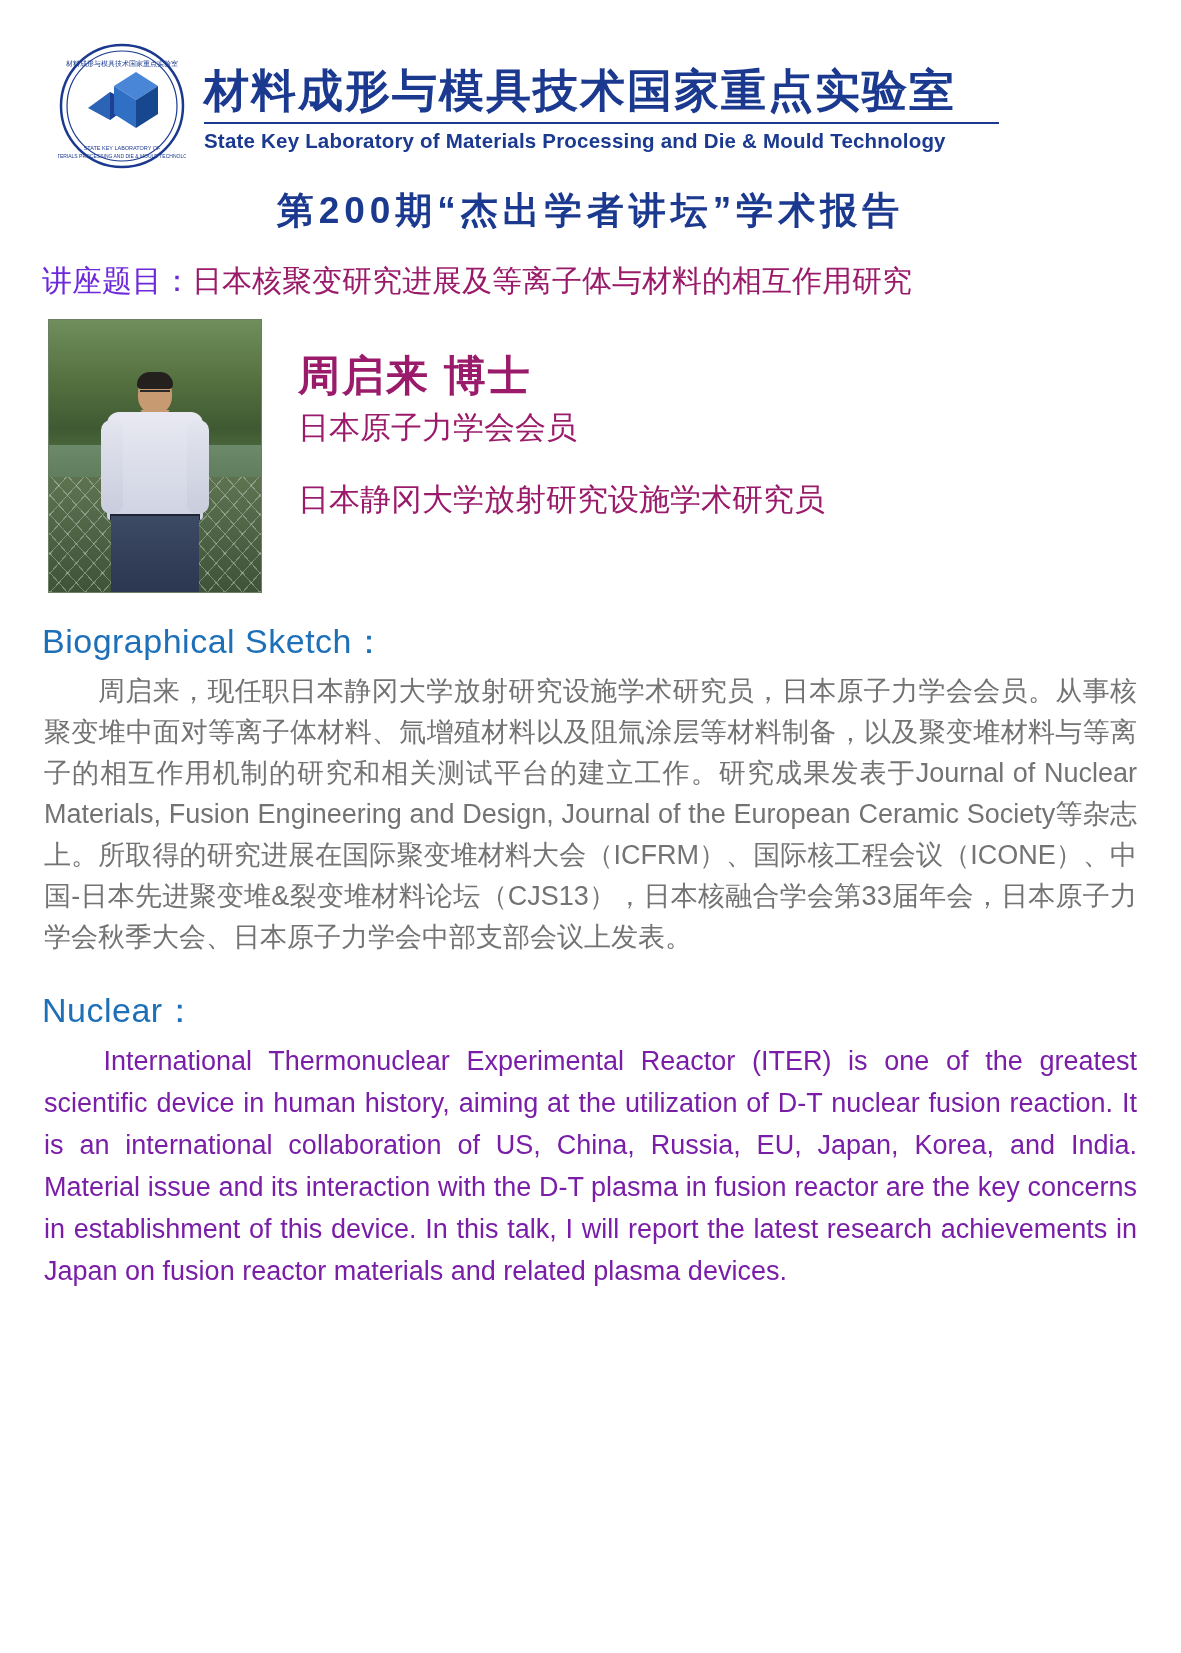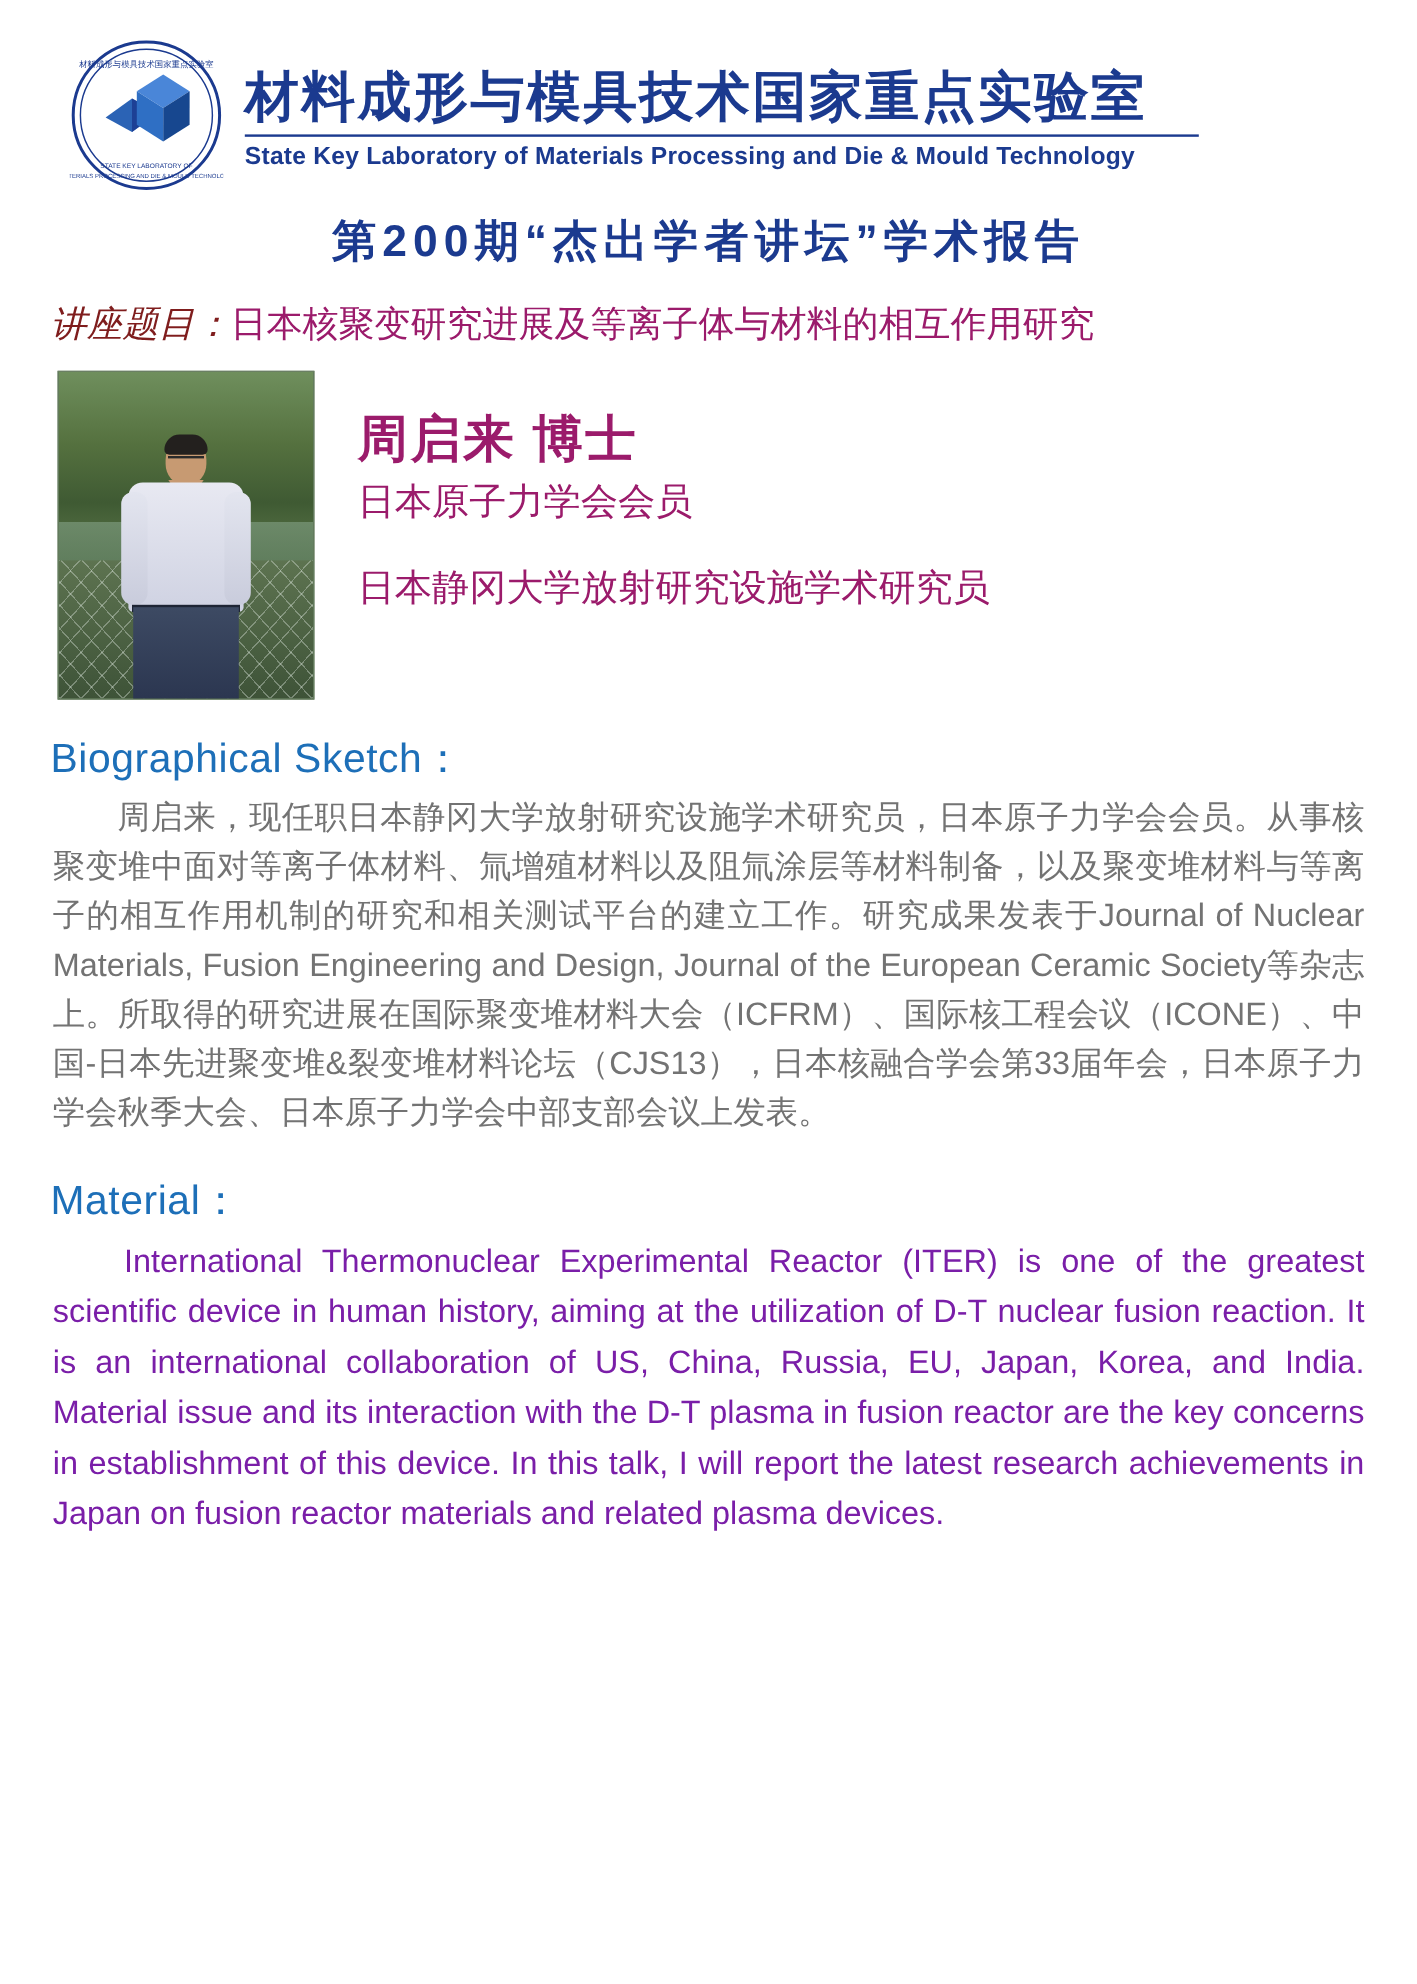--- a/index.html
+++ b/index.html
@@ -21,21 +21,21 @@
     width: 1181px;
     height: 1653px;
     box-sizing: border-box;
     padding: 0 40px;
   }
 
   
   .header {
     display: flex;
     align-items: center;
-    padding-top: 32px;
+    padding-top: 42px;
     padding-left: 18px;
     gap: 18px;
   }
   .logo {
     width: 128px;
     height: 128px;
     flex: 0 0 128px;
     position: relative;
   }
   .logo svg { display: block; }
@@ -89,22 +89,21 @@
   .meta {
     margin-top: 24px;
     padding-left: 2px;
   }
   .meta-line {
     font-size: 30px;
     line-height: 1.42;
     white-space: nowrap;
   }
   .meta-label {
-    color: #7f1d1d;
-    font-style: italic;
+    color: #6d28d9;
   }
   .meta-value {
     color: #9b1b6b;
   }
 
   
   .speaker {
     display: flex;
     margin-top: 16px;
     padding-left: 8px;
@@ -289,16 +288,16 @@
     <div class="speaker-info">
       <div class="speaker-name">周启来  博士</div>
       <div class="speaker-aff" style="margin-top:6px">日本原子力学会会员</div>
       <div class="speaker-aff">日本静冈大学放射研究设施学术研究员</div>
     </div>
   </div>
 
   <div class="section-title">Biographical Sketch：</div>
   <div class="body-text">周启来，现任职日本静冈大学放射研究设施学术研究员，日本原子力学会会员。从事核聚变堆中面对等离子体材料、氚增殖材料以及阻氚涂层等材料制备，以及聚变堆材料与等离子的相互作用机制的研究和相关测试平台的建立工作。研究成果发表于Journal of Nuclear Materials, Fusion Engineering and Design, Journal of the European Ceramic Society等杂志上。所取得的研究进展在国际聚变堆材料大会（ICFRM）、国际核工程会议（ICONE）、中国-日本先进聚变堆&amp;裂变堆材料论坛（CJS13），日本核融合学会第33届年会，日本原子力学会秋季大会、日本原子力学会中部支部会议上发表。</div>
 
-  <div class="section-title abstract">Material：</div>
+  <div class="section-title abstract">Nuclear：</div>
   <div class="body-text abstract-text">International Thermonuclear Experimental Reactor (ITER) is one of the greatest scientific device in human history, aiming at the utilization of D-T nuclear fusion reaction. It is an international collaboration of US, China, Russia, EU, Japan, Korea, and India. Material issue and its interaction with the D-T plasma in fusion reactor are the key concerns in establishment of this device. In this talk, I will report the latest research achievements in Japan on fusion reactor materials and related plasma devices.</div>
 
 </div>
 
 </body></html>

